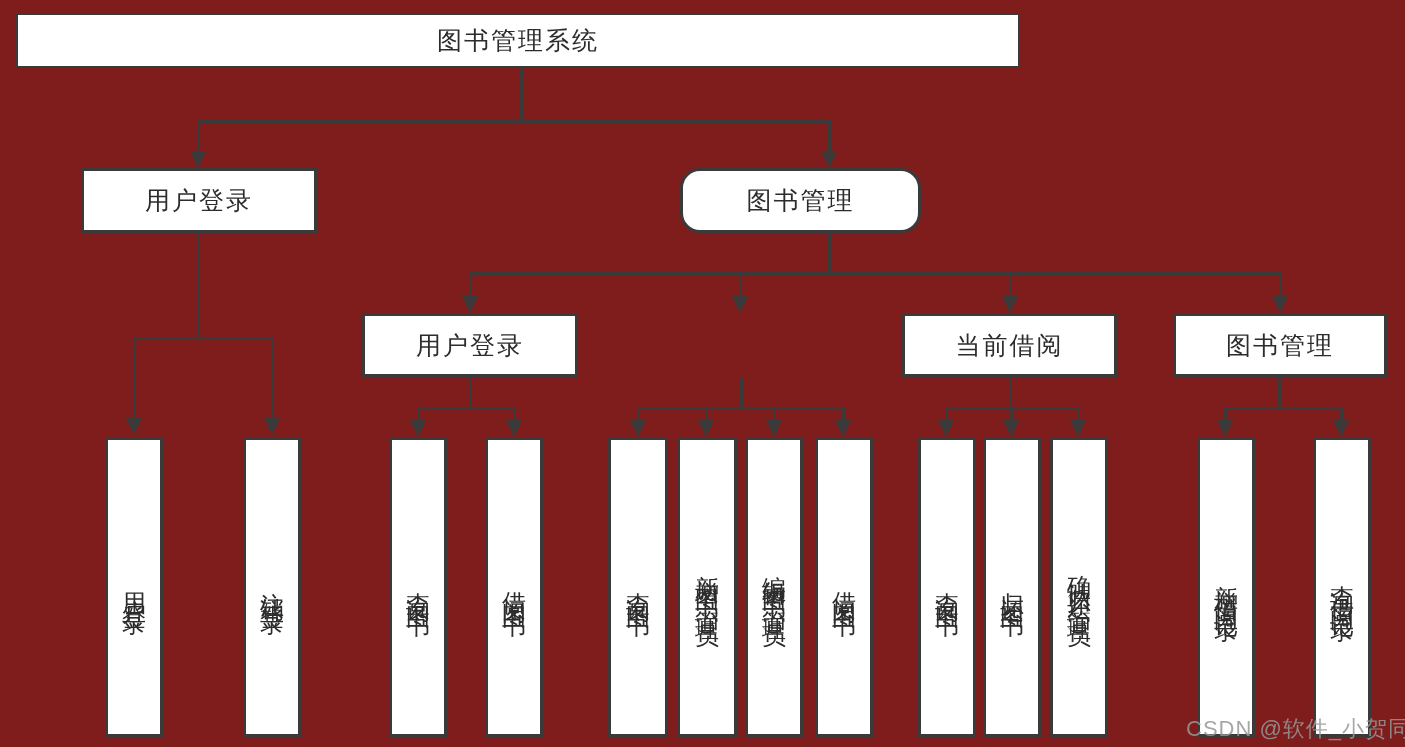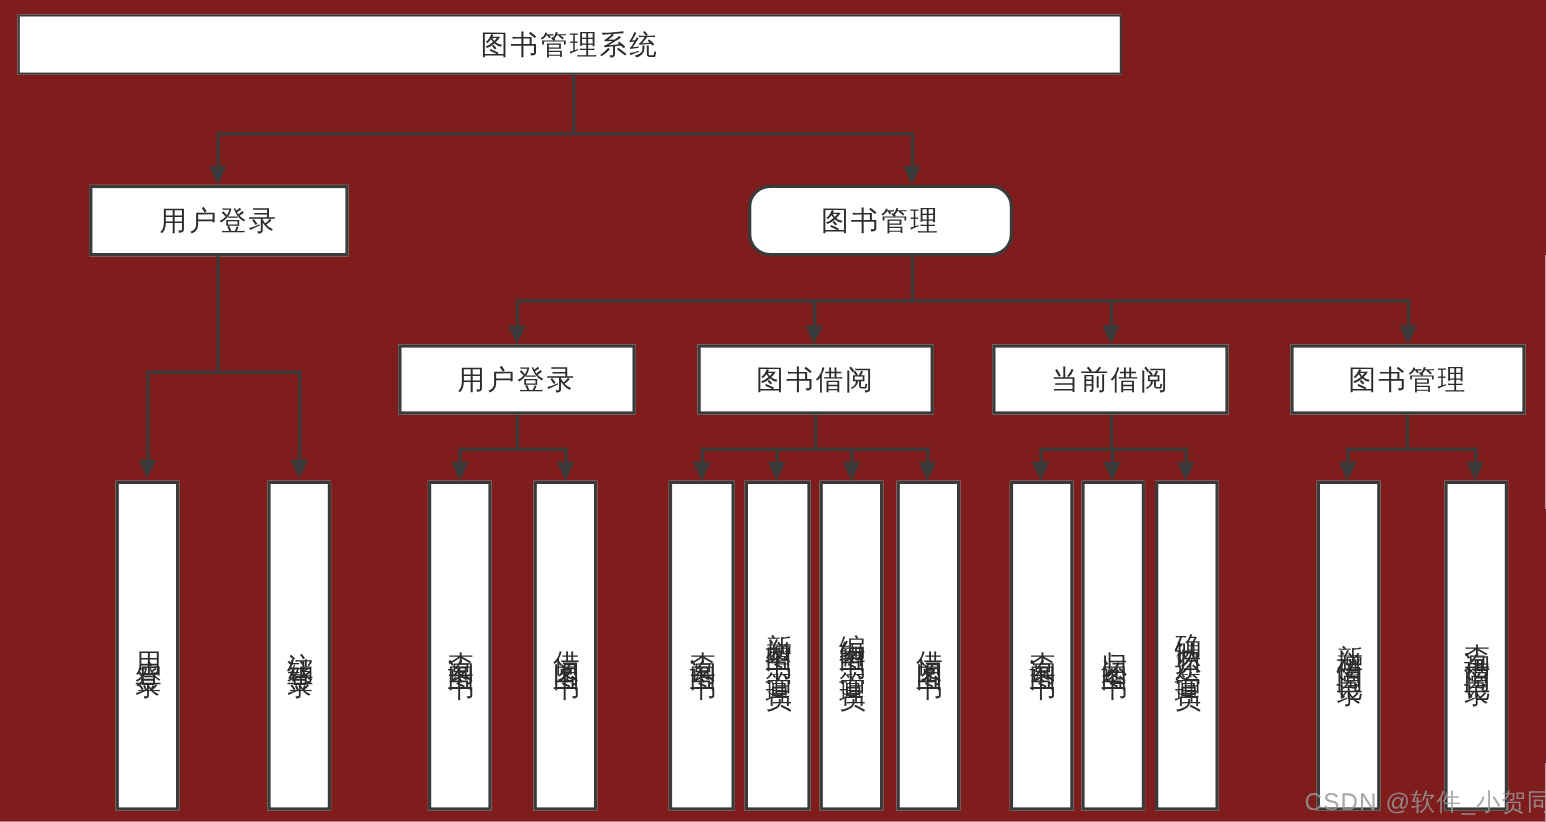--- a/index.html
+++ b/index.html
@@ -37,21 +37,20 @@
 <div id="canvas">
 
   <div class="box root" style="left:16px;top:13px;width:1004px;height:55px;">图书管理系统</div>
 
   <div class="box" style="left:81px;top:168px;width:236px;height:65px;">用户登录</div>
 
   <div class="box" style="left:680px;top:168px;width:241px;height:65px;border-radius:20px;">图书管理</div>
 
   <div class="box" style="left:362px;top:313px;width:216px;height:64px;">用户登录</div>
 
-  <div class="box" style="left:634px;top:313px;width:215px;height:64px;">图书借阅</div>
 
   <div class="box" style="left:902px;top:313px;width:215px;height:64px;">当前借阅</div>
 
   <div class="box" style="left:1173px;top:313px;width:214px;height:64px;">图书管理</div>
 
   <div class="leaf" style="left:105px;top:437px;width:58px;height:300px;">用户登录</div>
   <div class="leaf" style="left:243px;top:437px;width:58px;height:300px;">注销登录</div>
 
   <div class="leaf" style="left:389px;top:437px;width:58px;height:300px;">查询图书</div>
   <div class="leaf" style="left:485px;top:437px;width:58px;height:300px;">借阅图书</div>

